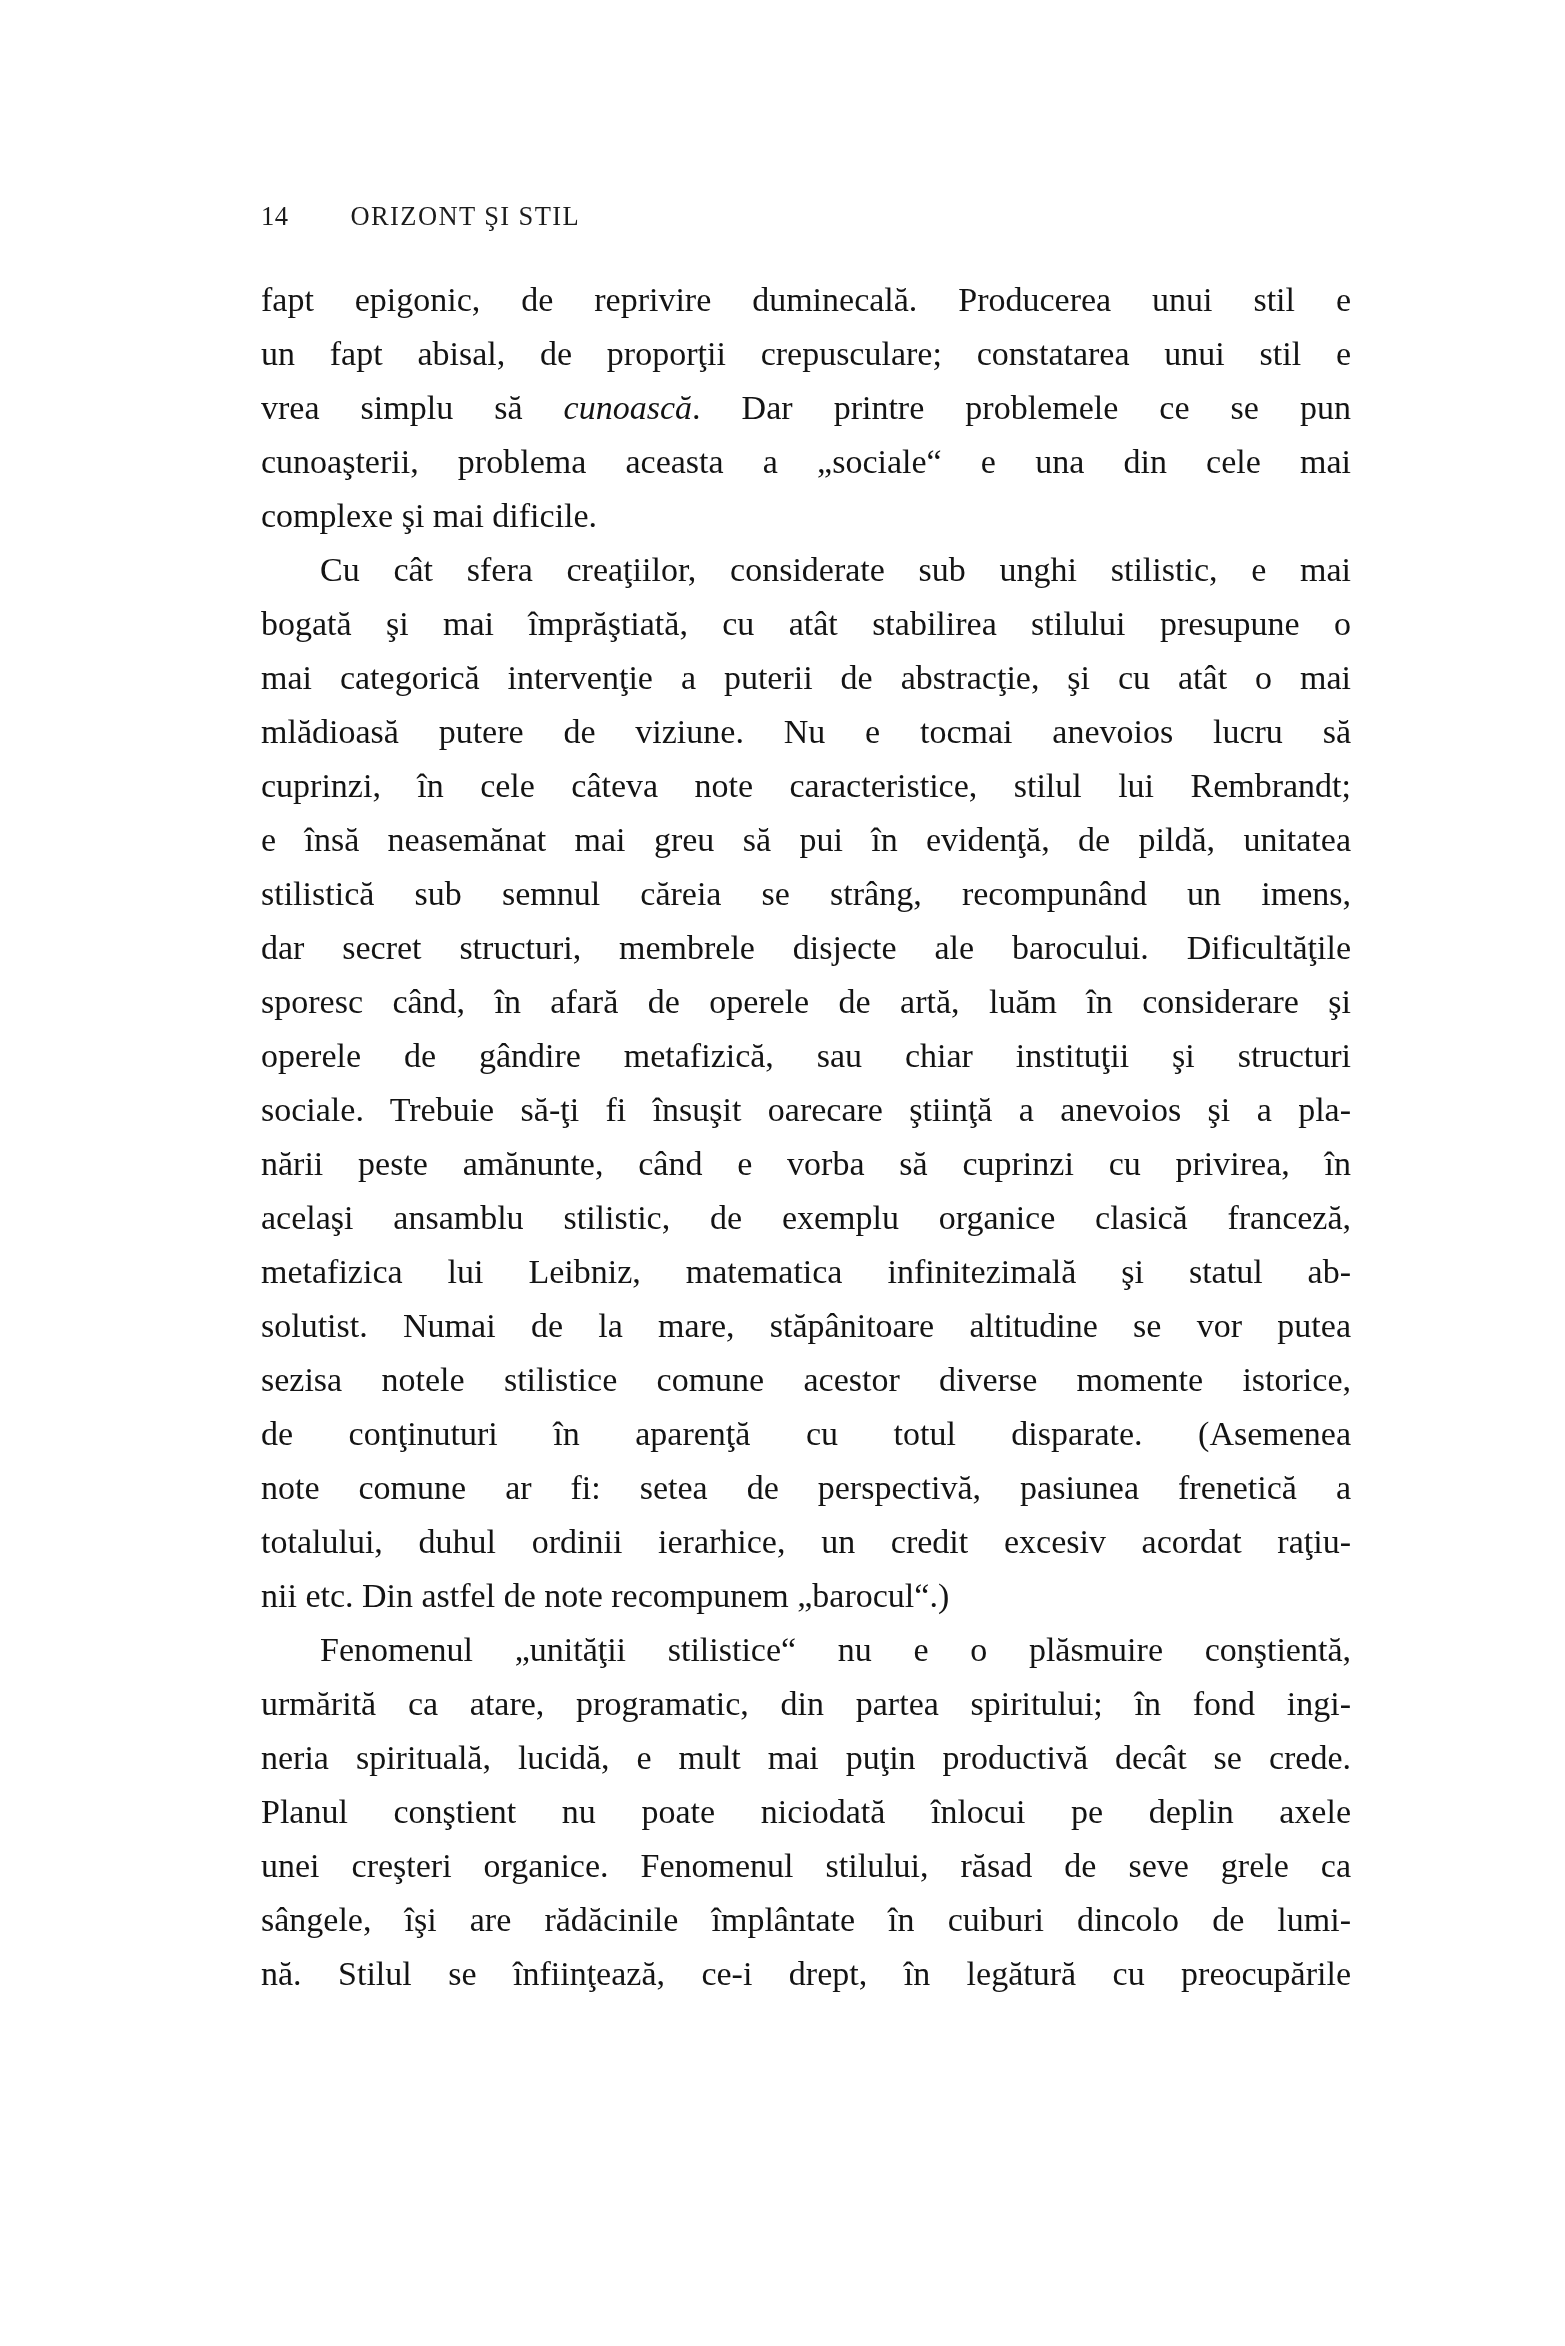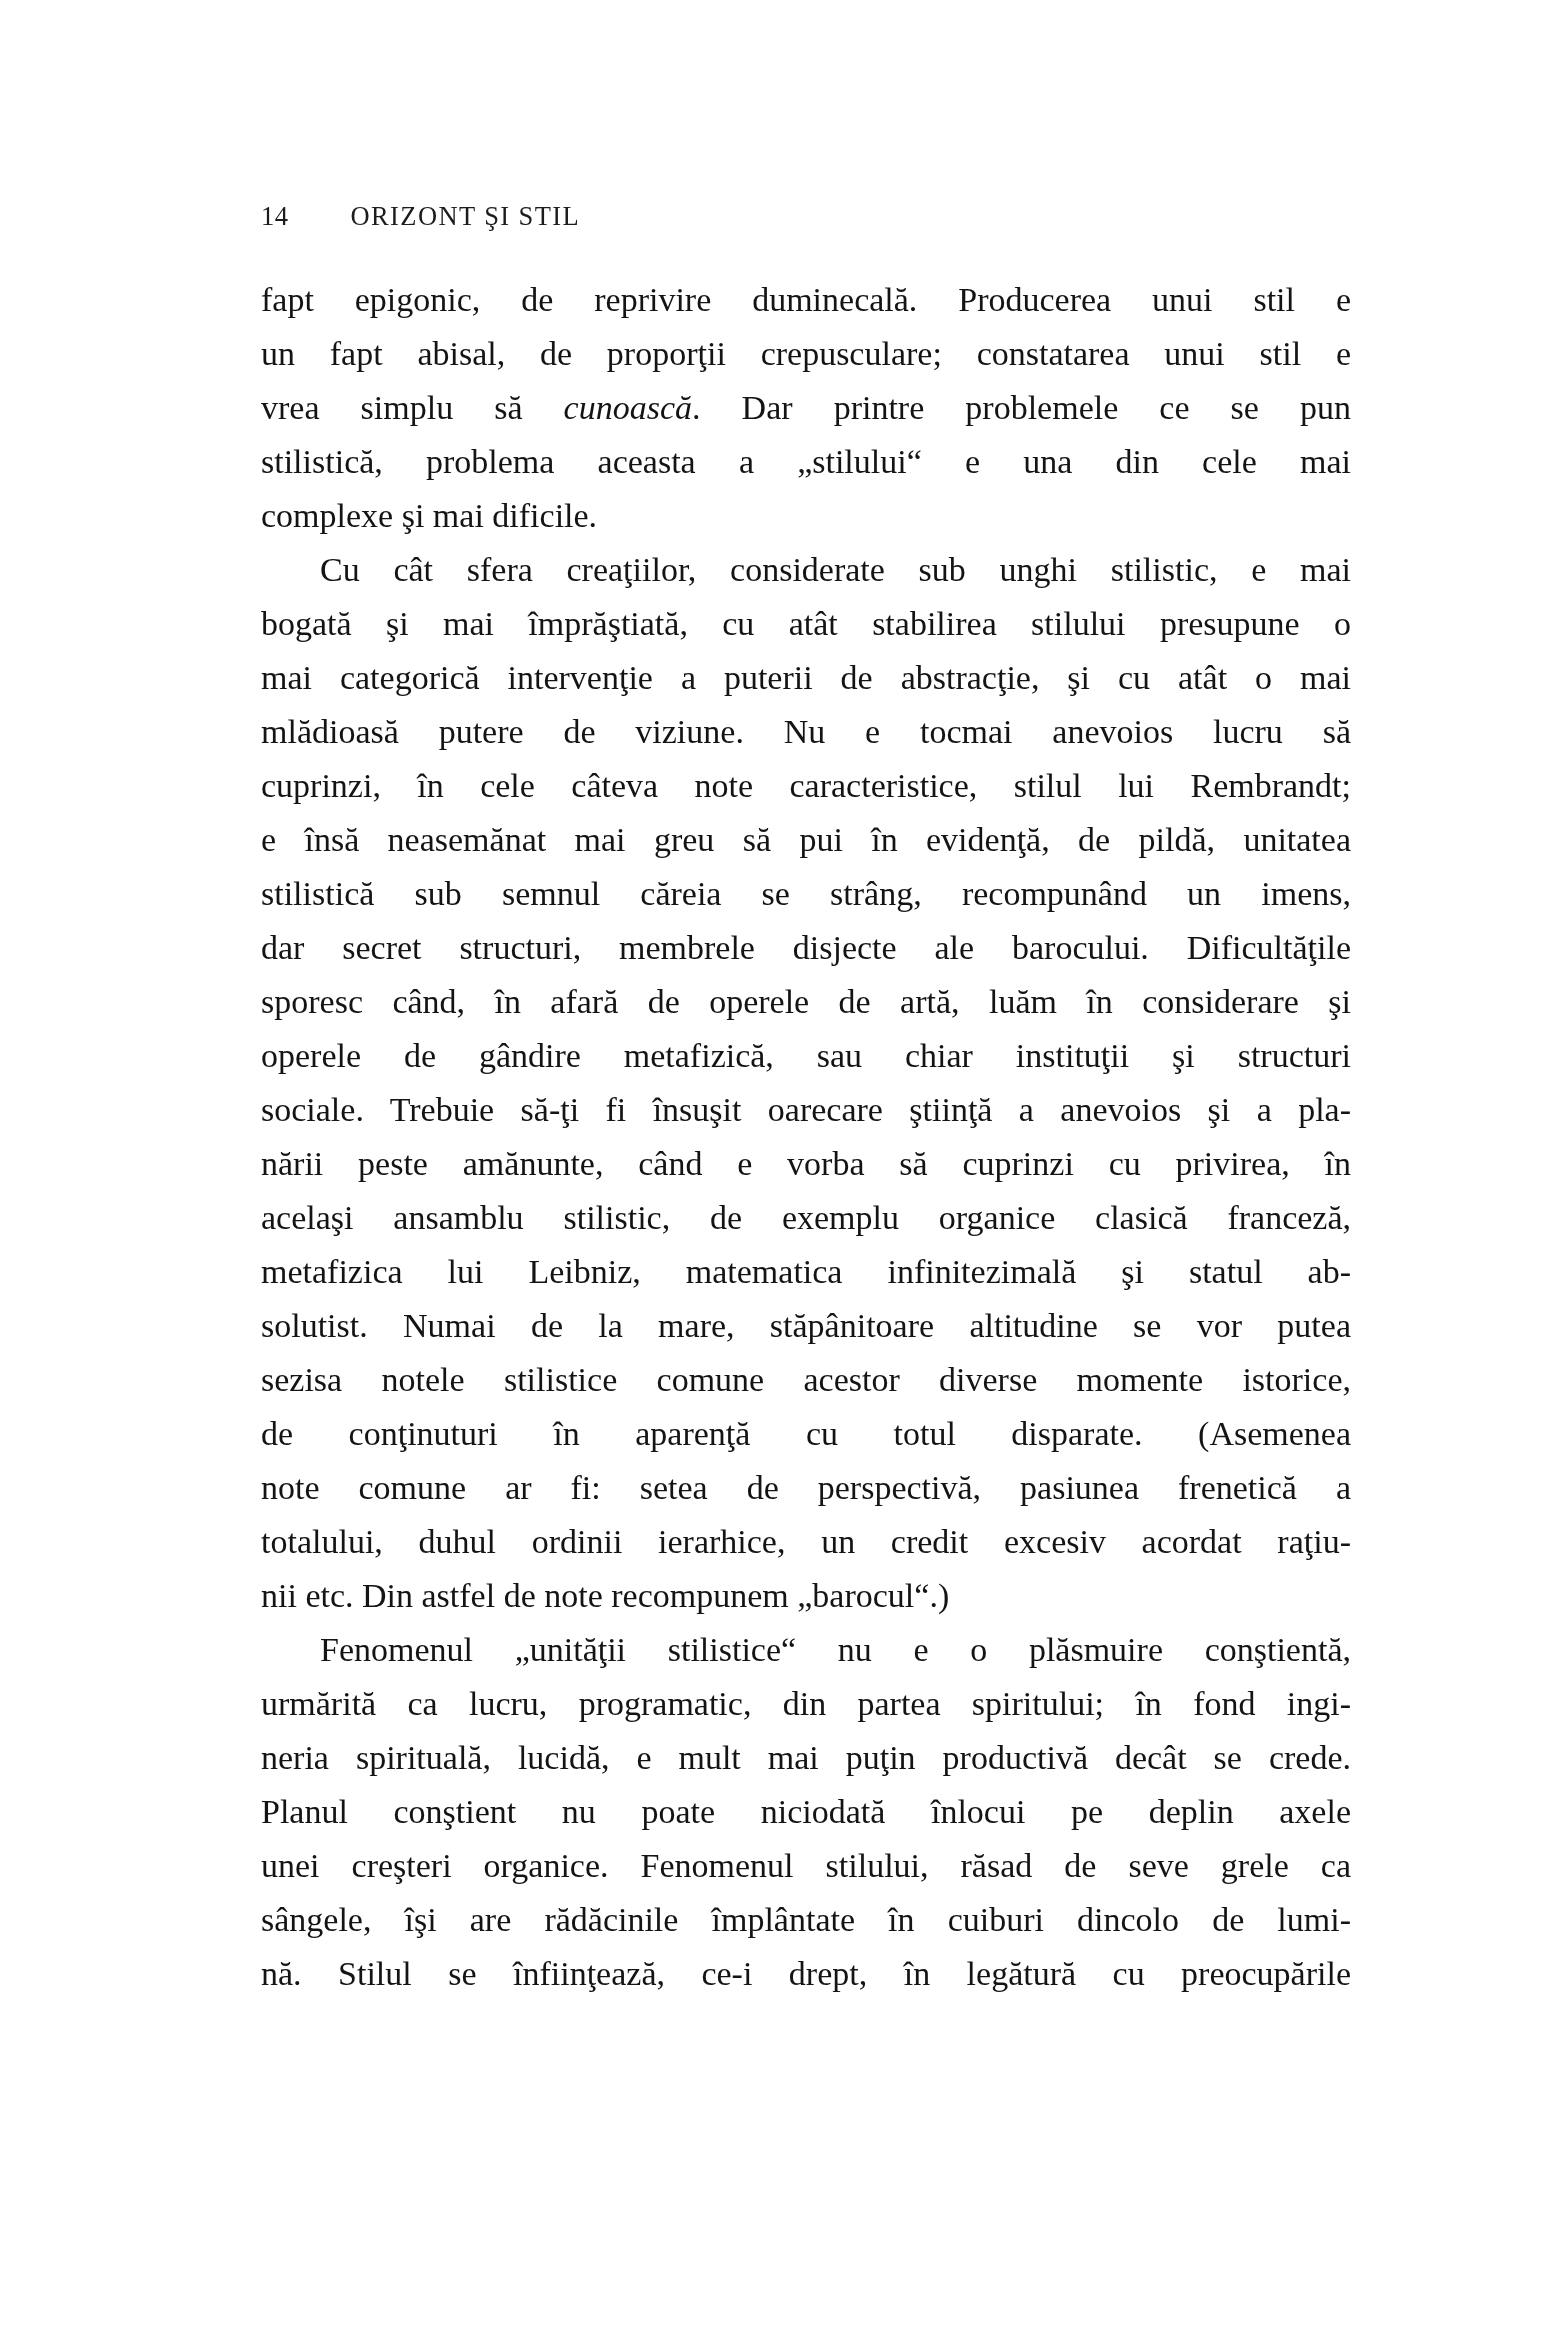--- a/index.html
+++ b/index.html
@@ -62,21 +62,21 @@
 
 <div class="page">
   <div class="running-head">
     <span class="page-number">14</span>
     <span class="running-title">ORIZONT ŞI STIL</span>
   </div>
   <div class="body-text">
       <div class="line"><span>fapt epigonic, de reprivire duminecală. Producerea unui stil e</span></div>
       <div class="line"><span>un fapt abisal, de proporţii crepusculare; constatarea unui stil e</span></div>
       <div class="line"><span>vrea simplu să </span><span class="i">cunoască</span><span>. Dar printre problemele ce se pun</span></div>
-      <div class="line"><span>stilistică, problema aceasta a „stilului“ e una din cele mai</span></div>
+      <div class="line"><span>cunoaşterii, problema aceasta a „sociale“ e una din cele mai</span></div>
       <div class="line last"><span>complexe şi mai dificile.</span></div>
       <div class="line indent"><span>Cu cât sfera creaţiilor, considerate sub unghi stilistic, e mai</span></div>
       <div class="line"><span>bogată şi mai împrăştiată, cu atât stabilirea stilului presupune o</span></div>
       <div class="line"><span>mai categorică intervenţie a puterii de abstracţie, şi cu atât o mai</span></div>
       <div class="line"><span>mlădioasă putere de viziune. Nu e tocmai anevoios lucru să</span></div>
       <div class="line"><span>cuprinzi, în cele câteva note caracteristice, stilul lui Rembrandt;</span></div>
       <div class="line"><span>e însă neasemănat mai greu să pui în evidenţă, de pildă, unitatea</span></div>
       <div class="line"><span>stilistică sub semnul căreia se strâng, recompunând un imens,</span></div>
       <div class="line"><span>dar secret structuri, membrele disjecte ale barocului. Dificultăţile</span></div>
       <div class="line"><span>sporesc când, în afară de operele de artă, luăm în considerare şi</span></div>
@@ -85,21 +85,21 @@
       <div class="line"><span>nării peste amănunte, când e vorba să cuprinzi cu privirea, în</span></div>
       <div class="line"><span>acelaşi ansamblu stilistic, de exemplu organice clasică franceză,</span></div>
       <div class="line"><span>metafizica lui Leibniz, matematica infinitezimală şi statul ab-</span></div>
       <div class="line"><span>solutist. Numai de la mare, stăpânitoare altitudine se vor putea</span></div>
       <div class="line"><span>sezisa notele stilistice comune acestor diverse momente istorice,</span></div>
       <div class="line"><span>de conţinuturi în aparenţă cu totul disparate. (Asemenea</span></div>
       <div class="line"><span>note comune ar fi: setea de perspectivă, pasiunea frenetică a</span></div>
       <div class="line"><span>totalului, duhul ordinii ierarhice, un credit excesiv acordat raţiu-</span></div>
       <div class="line last"><span>nii etc. Din astfel de note recompunem „barocul“.)</span></div>
       <div class="line indent"><span>Fenomenul „unităţii stilistice“ nu e o plăsmuire conştientă,</span></div>
-      <div class="line"><span>urmărită ca lucru, programatic, din partea spiritului; în fond ingi-</span></div>
+      <div class="line"><span>urmărită ca atare, programatic, din partea spiritului; în fond ingi-</span></div>
       <div class="line"><span>neria spirituală, lucidă, e mult mai puţin productivă decât se crede.</span></div>
       <div class="line"><span>Planul conştient nu poate niciodată înlocui pe deplin axele</span></div>
       <div class="line"><span>unei creşteri organice. Fenomenul stilului, răsad de seve grele ca</span></div>
       <div class="line"><span>sângele, îşi are rădăcinile împlântate în cuiburi dincolo de lumi-</span></div>
       <div class="line"><span>nă. Stilul se înfiinţează, ce-i drept, în legătură cu preocupările</span></div>
     </div>
 </div>
 
 
 </body></html>

